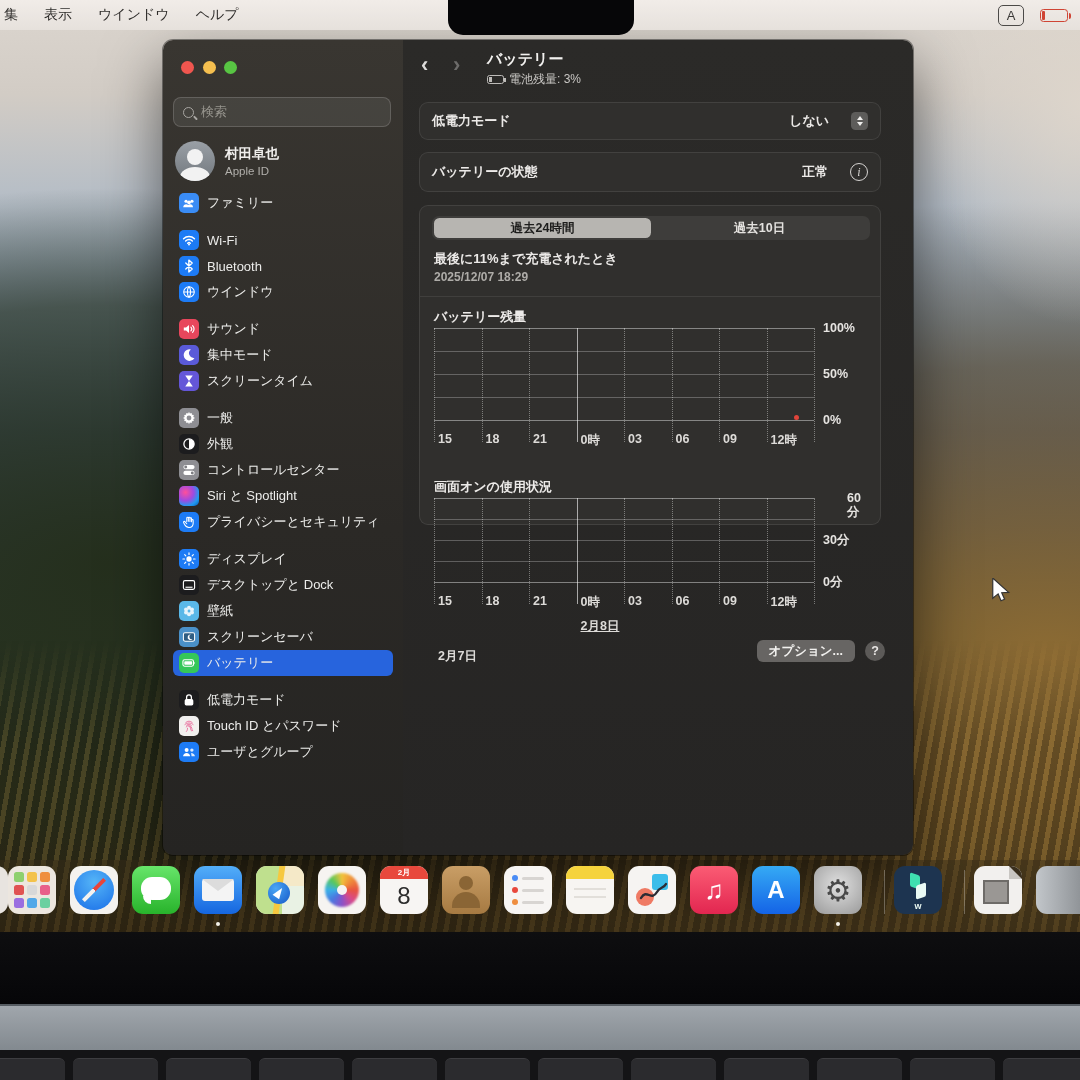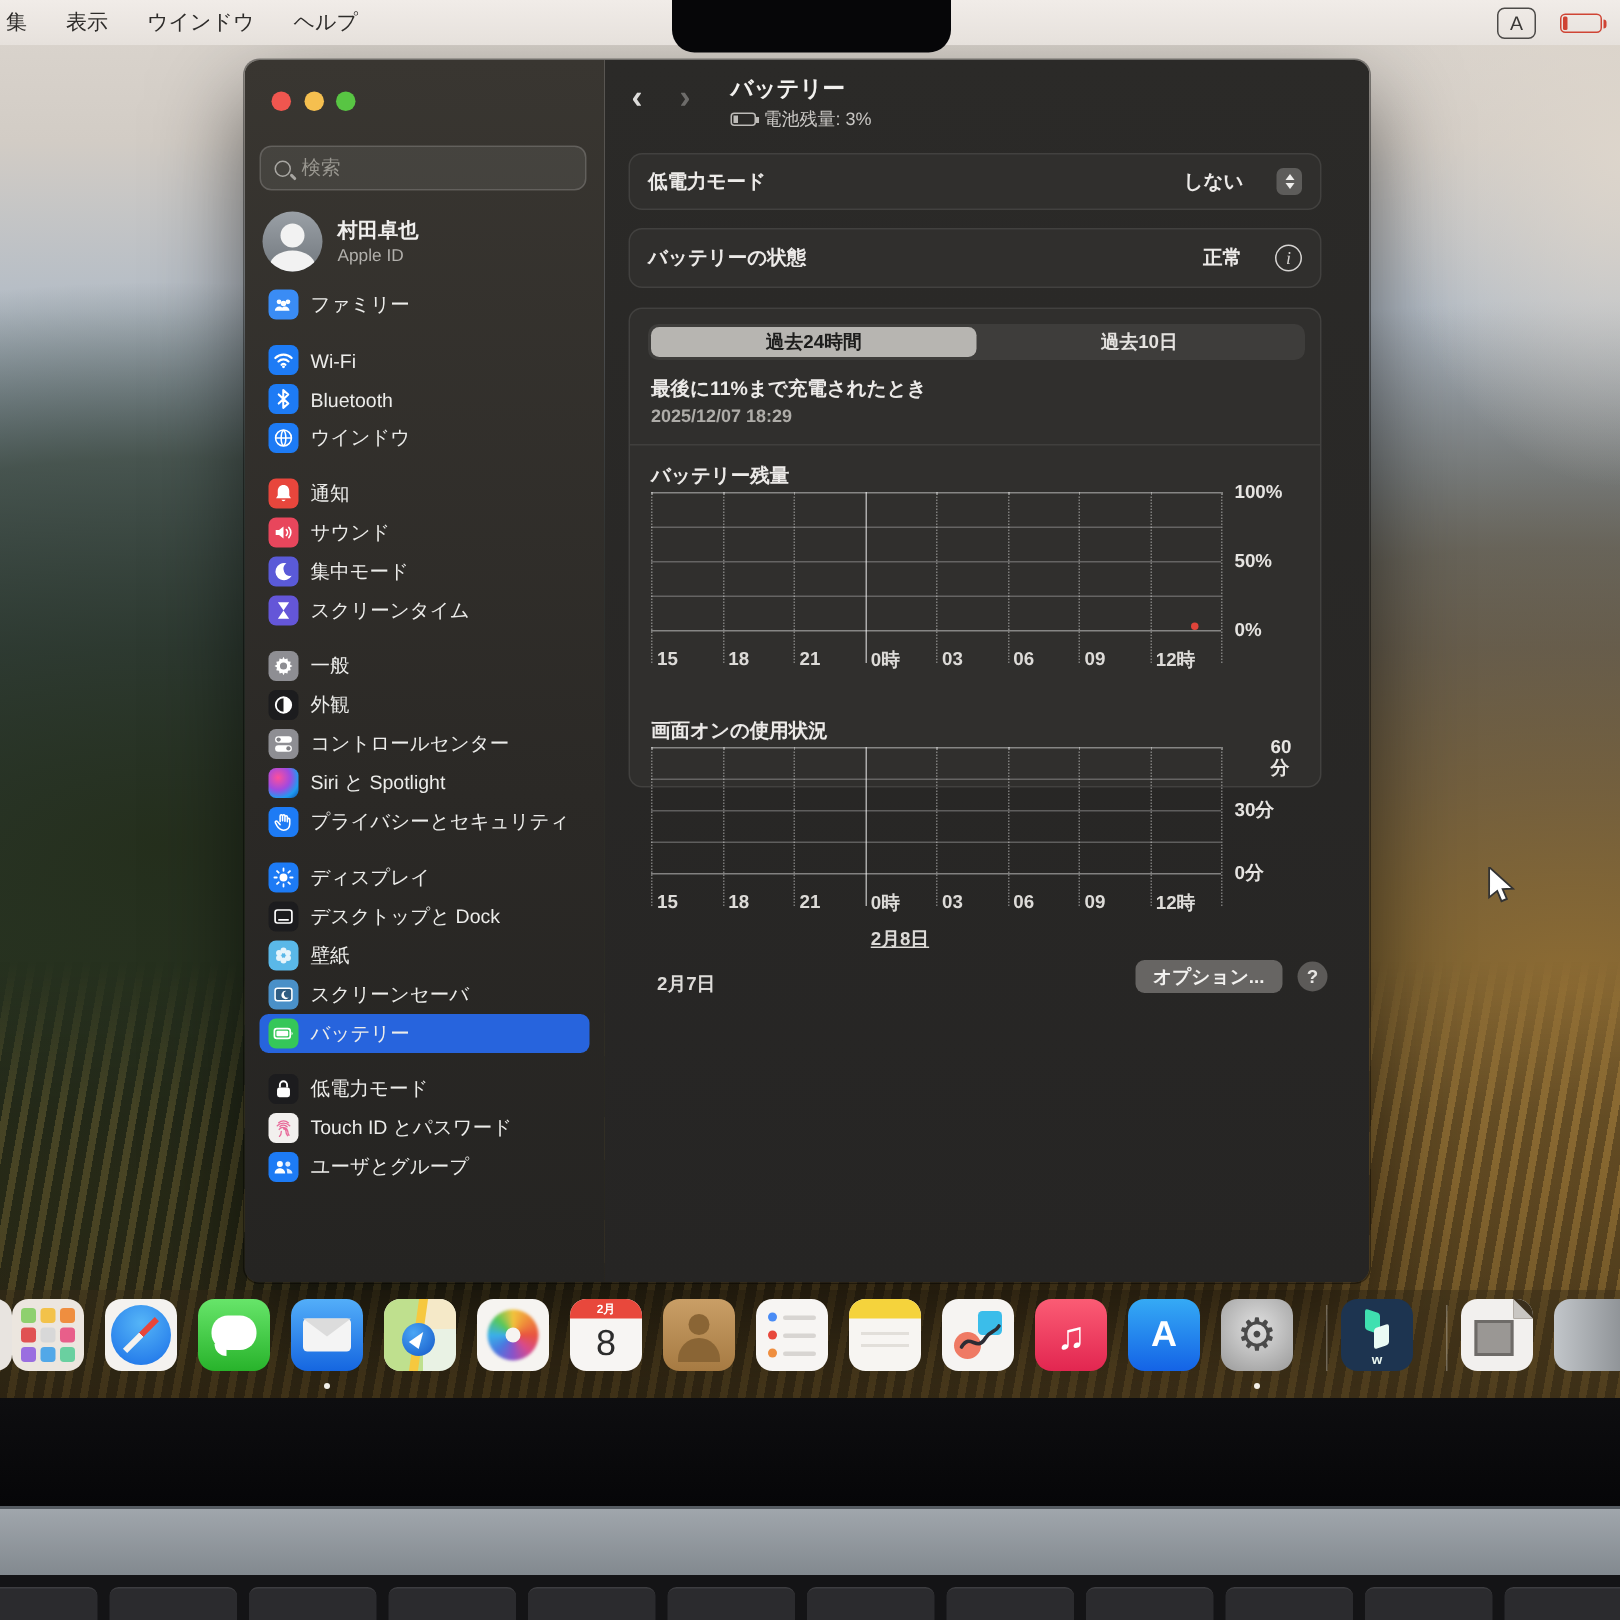--- a/index.html
+++ b/index.html
@@ -270,29 +270,20 @@
                 <svg viewBox="0 0 20 20" fill="none" stroke="#fff" stroke-width="1.3">
                   <circle cx="10" cy="10" r="6.6"></circle>
                   <path d="M3.4 10h13.2M10 3.4c2.6 2 2.6 11.2 0 13.2M10 3.4c-2.6 2-2.6 11.2 0 13.2"></path>
                 </svg>
               </span>
               <span class="nav-label">ウインドウ</span>
             </div>
           </div>
           <div class="nav-group">
             <div class="nav-item">
-              <span class="sicon" style="background: rgb(232, 70, 60);">
-                <svg viewBox="0 0 20 20" fill="#fff">
-                  <path d="M10 3c-3 0-4.8 2.2-4.8 5v3.7L3.8 14h12.4l-1.4-2.3V8c0-2.8-1.8-5-4.8-5z"></path>
-                  <path d="M8.3 15.2a1.8 1.8 0 0 0 3.4 0z"></path>
-                </svg>
-              </span>
-              <span class="nav-label">通知</span>
-            </div>
-            <div class="nav-item">
               <span class="sicon" style="background: rgb(232, 70, 92);">
                 <svg viewBox="0 0 20 20">
                   <path d="M3.5 8v4h2.8l3.7 3V5L6.3 8z" fill="#fff"></path>
                   <g fill="none" stroke="#fff" stroke-width="1.4" stroke-linecap="round">
                     <path d="M12.4 7.6a3.5 3.5 0 0 1 0 4.8"></path>
                     <path d="M14.5 5.8a6.4 6.4 0 0 1 0 8.4"></path>
                   </g>
                 </svg>
               </span>
               <span class="nav-label">サウンド</span>

